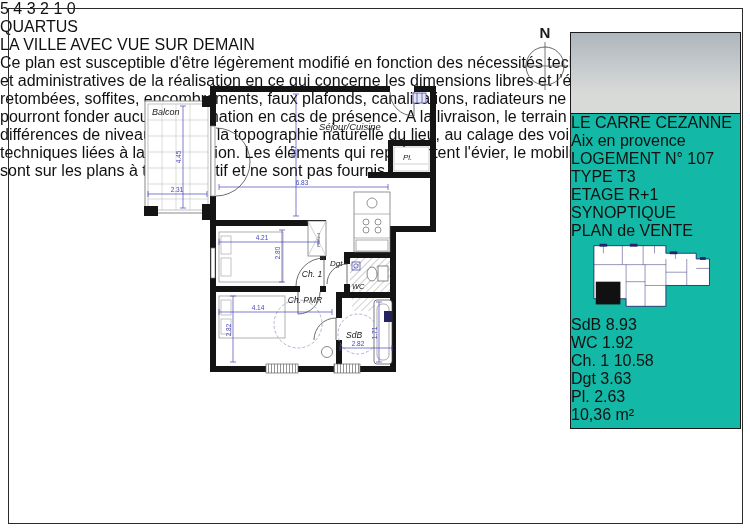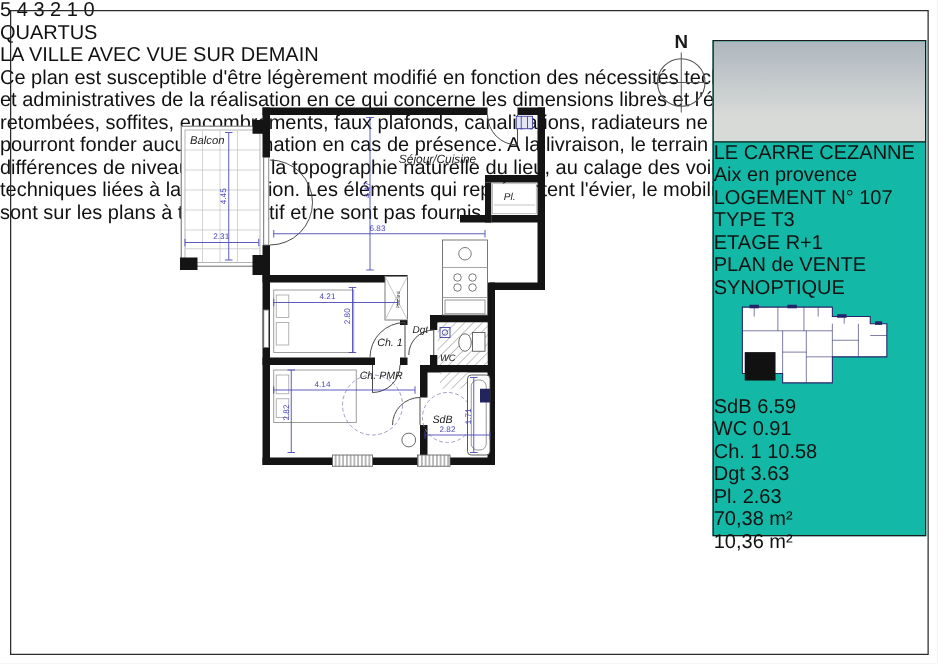--- a/index.html
+++ b/index.html
@@ -303,22 +303,22 @@
     </div>
     <div class="p-row">
       <span class="lbl">TYPE</span>
       <span class="val">T3</span>
     </div>
     <div class="p-row">
       <span class="lbl">ETAGE</span>
       <span class="val">R+1</span>
     </div>
 
+    <div class="p-center synhdr">SYNOPTIQUE</div>
     <div class="p-center plandev">PLAN de VENTE</div>
-    <div class="p-center synhdr">SYNOPTIQUE</div>
 
     <div class="p-syn">
       <svg width="150" height="72" viewBox="0 0 150 76">
         <g stroke="#24246a" stroke-width="0.9" fill="#fff">
           <path d="M20,6 H96 V14 H128 V20 H142 V48 H96 V70 H54 V62 H20 Z"></path>
         </g>
         <g stroke="#24246a" stroke-width="0.5" fill="none">
           <line x1="20" y1="26" x2="96" y2="26"></line>
             <line x1="50" y1="6" x2="50" y2="26"></line>
           <line x1="72" y1="6" x2="72" y2="26"></line>
@@ -341,39 +341,38 @@
             <rect x="132" y="18" width="6" height="3"></rect>
         </g>
         <rect x="22" y="44" width="26" height="24" fill="#111"></rect>
       </svg>
     </div>
 
 
     <div class="p-surf">
       <div class="s-row">
         <span>SdB</span>
-        <span>6.59</span>
+        <span>8.93</span>
       </div>
       <div class="s-row">
         <span>WC</span>
-        <span>0.91</span>
+        <span>1.92</span>
       </div>
       <div class="s-row">
         <span>Ch. 1</span>
         <span>10.58</span>
       </div>
       <div class="s-row">
         <span>Dgt</span>
         <span>3.63</span>
       </div>
       <div class="s-row">
         <span>Pl.</span>
         <span>2.63</span>
       </div>
-      <div class="s-total">70,38 m²</div>
       <div class="s-total2">10,36 m²</div>
     </div>
 
   </div>
 
   <div class="bstrip">
     <div class="q-box">
       <div class="q-name">QUARTUS</div>
       <div class="q-tag">LA VILLE AVEC VUE SUR DEMAIN</div>
     </div>

